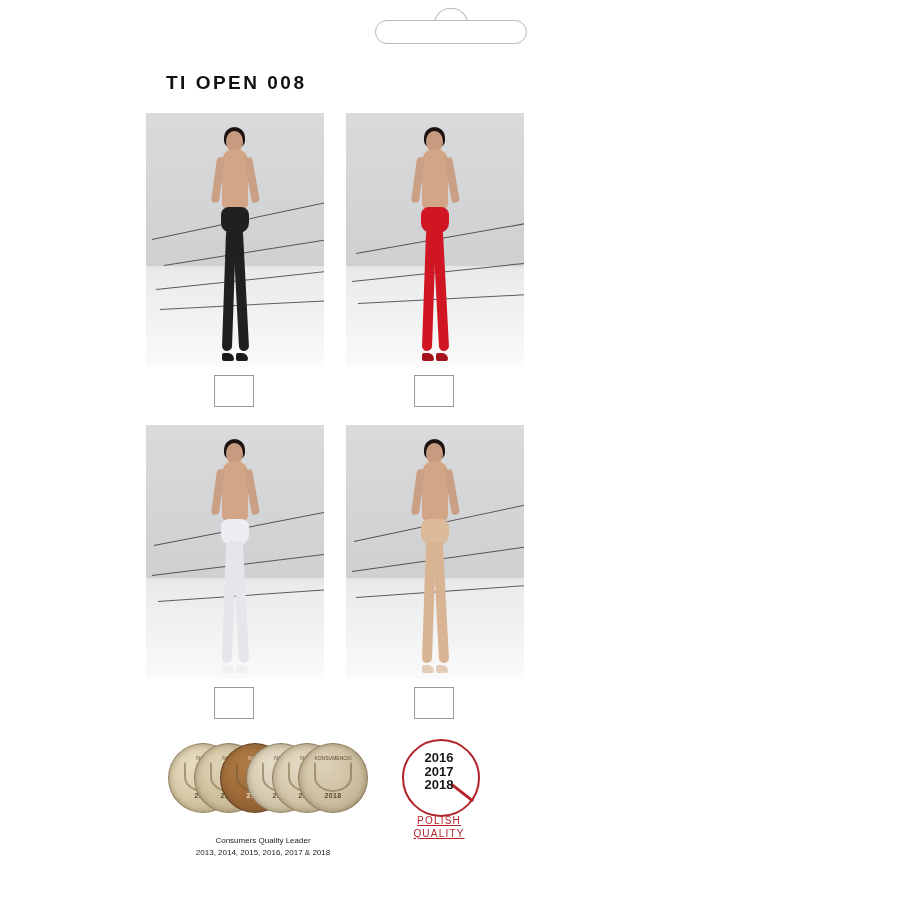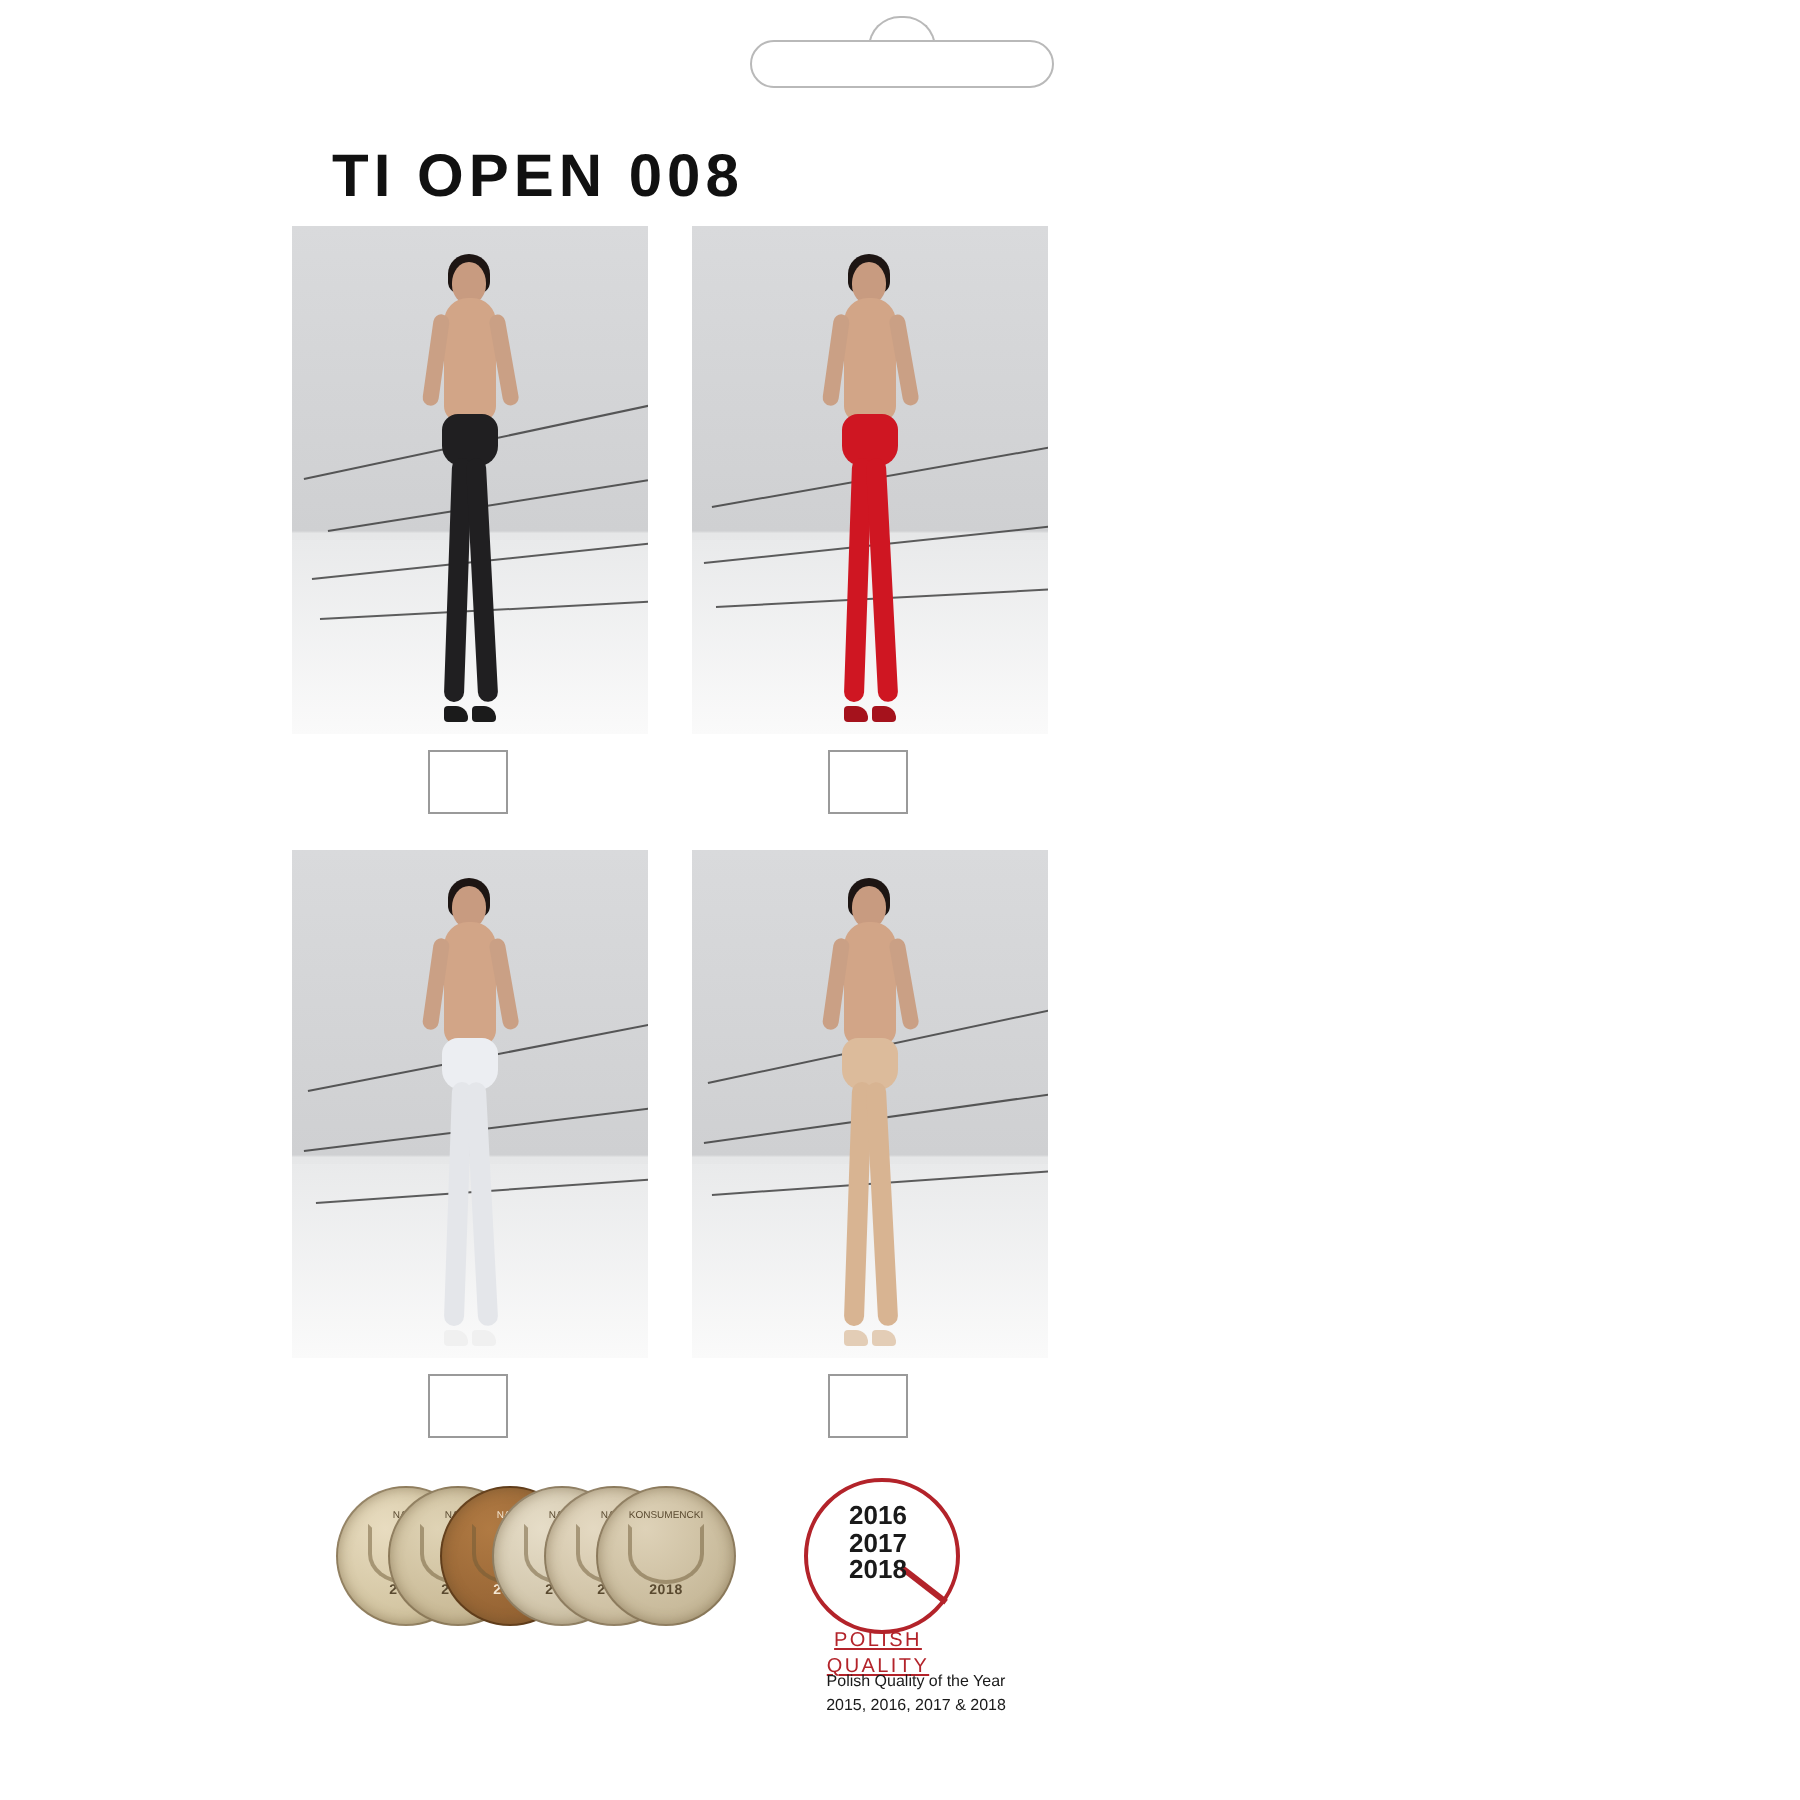--- a/index.html
+++ b/index.html
@@ -50,21 +50,21 @@
 
   
   .left-panel {
     position: absolute;
     left: 0; top: 0;
     width: 600px; height: 900px;
   }
   .product-title {
     position: absolute;
     left: 166px; top: 72px;
-    font-size: 30px;
+    font-size: 19px;
     letter-spacing: 2.5px;
     font-weight: bold;
     color: #111;
   }
 
   .photo-grid {
     position: absolute;
     left: 146px; top: 113px;
     width: 388px; height: 580px;
   }
@@ -415,23 +415,23 @@
             <div>2017</div>
             <div>2018</div>
           </div>
         </div>
         <div class="q-caption">
           <div>POLISH</div>
           <div>QUALITY</div>
         </div>
       </div>
 
-      <div class="award-caption right">
-        <div>Polish Quality of the Year</div>
-        <div>2015, 2016, 2017 &amp; 2018</div>
+      <div class="award-caption left">
+        <div>Consumers Quality Leader</div>
+        <div>2013, 2014, 2015, 2016, 2017 &amp; 2018</div>
       </div>
     </div>
   </div>
 
   <div class="right-col">
 
     
 
     
 

